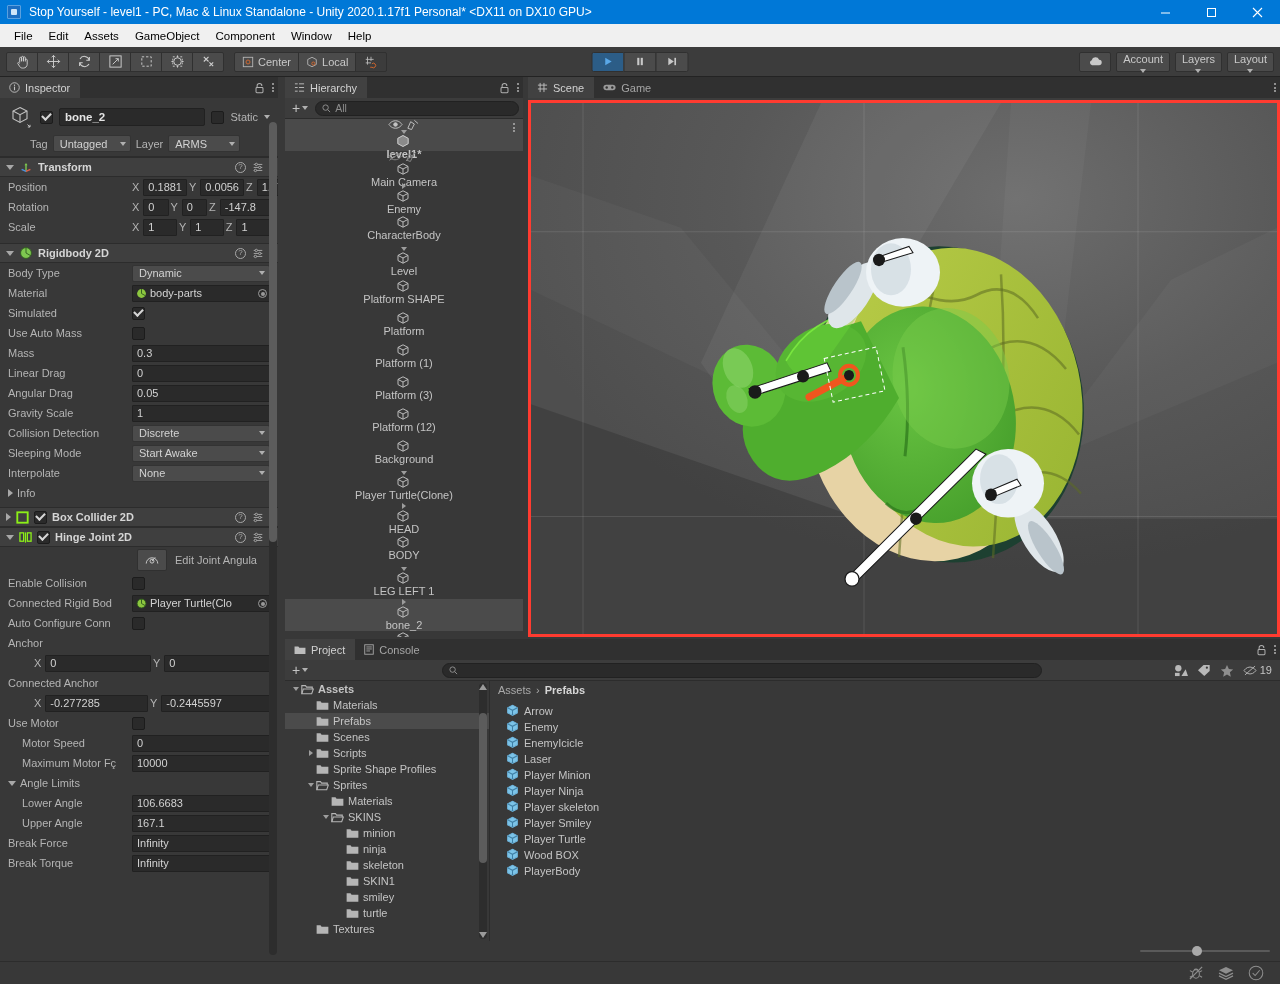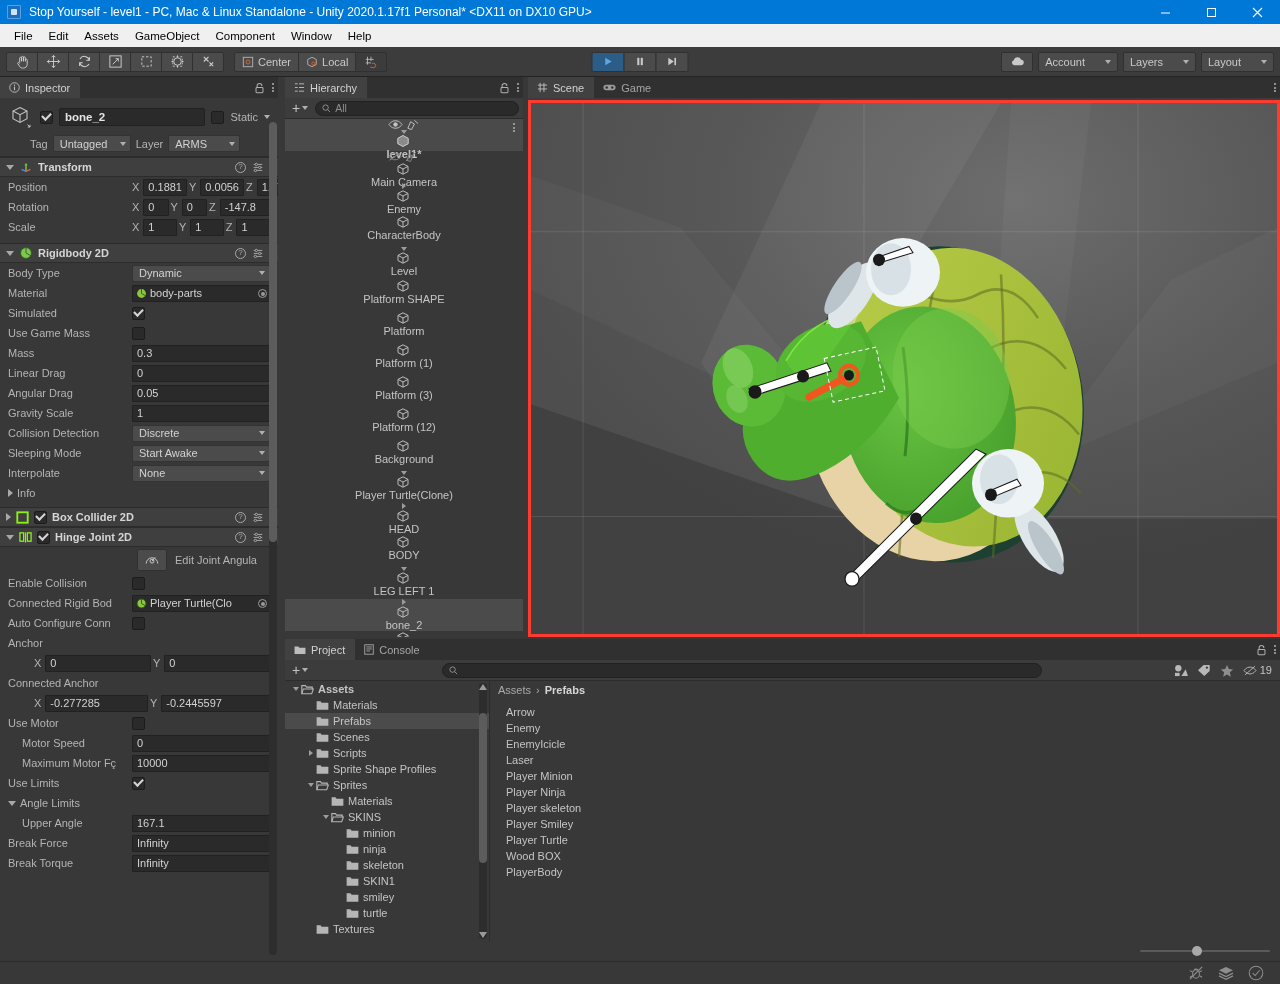--- a/index.html
+++ b/index.html
@@ -51,21 +51,21 @@
   .tbtn.solo{ border-radius:2px; margin-right:0;}
   .tbtn.lbl{ padding:0 7px; gap:4px; font-size:11px; min-width:auto;}
   .tbtn.dark{ background:#3c3c3c; }
   .tbsp{ width:10px; }
   .playgrp{ position:absolute; left:50%; transform:translateX(-50%); display:flex; }
   .playgrp .tbtn{ min-width:33px; }
   .playgrp .tbtn.active{ background:#2c5d87; }
   .toolbar-right{ margin-left:auto; display:flex; align-items:center; gap:5px; }
   .drop{
     height:20px;background:#4b4b4b;border:1px solid #303030;border-radius:2px;
-    display:flex;align-items:center;padding:0 6px;gap:20px;font-size:11px;color:#c9c9c9;
+    display:flex;align-items:center;padding:0 6px;gap:4px;font-size:11px;color:#c9c9c9;flex-direction:column;
   }
   .caret{ width:0;height:0;border-left:3.5px solid transparent;border-right:3.5px solid transparent;
     border-top:4px solid #b0b0b0;}
 
   
   .main{ position:absolute; left:0; top:77px; width:1280px; height:884px; }
 
   
   .panel{ position:absolute; background:#383838; }
   .tabstrip{ height:21px;background:#303030;display:flex;align-items:flex-end; position:relative;}
@@ -164,21 +164,21 @@
   .proj-search{ flex:1 1 auto;display:flex;justify-content:center;}
   .proj-search .searchbox{ max-width:600px; }
   .proj-body{ position:absolute;top:42px;left:0;right:0;bottom:20px;display:flex; }
   .proj-left{ width:205px;background:#383838;position:relative;overflow:hidden;border-right:1px solid #2c2c2c;}
   .proj-right{ flex:1 1 auto;background:#383838;position:relative;overflow:hidden; }
   .crumb{ height:18px;display:flex;align-items:center;gap:5px;padding:0 8px;font-size:11px;color:#a9a9a9;}
   .crumb b{ color:#d6d6d6; }
   .prow2{ height:16px;display:flex;align-items:center;font-size:11px;color:#c4c4c4; }
   .prow2.sel{ background:#4b4b4b; }
   .folder{ width:13px;height:11px;flex:0 0 auto;margin-right:4px; }
-  .prefab-row{ height:16px;display:flex;align-items:flex-start;gap:5px;font-size:11px;color:#c4c4c4;padding-left:16px;flex-direction:column;}
+  .prefab-row{ height:16px;display:flex;align-items:flex-end;gap:5px;font-size:11px;color:#c4c4c4;padding-left:16px;}
   .proj-bottom{ position:absolute;bottom:0;left:0;right:0;height:20px;background:#383838;
      display:flex;align-items:center;justify-content:flex-end;padding-right:10px;}
   .slider{ width:130px;height:12px;position:relative;display:flex;align-items:center; }
   .slider .track{ width:100%;height:2px;background:#5a5a5a;border-radius:1px; }
   .slider .knob{ position:absolute;left:52px;width:10px;height:10px;background:#a9a9a9;border-radius:50%; }
 
   
   .statusbar{ position:absolute;left:0;bottom:0;width:1280px;height:23px;background:#383838;
      border-top:1px solid #2c2c2c;display:flex;align-items:center;justify-content:flex-end;gap:14px;padding-right:16px;}
   .statusbar .sicon{ width:16px;height:16px;display:flex;align-items:center;justify-content:center;}
@@ -485,21 +485,21 @@
             <span class="sel">
                 <span></span>
               </span>
           </div>
         </div>
         <div class="prow">
           <span class="plabel">Simulated</span>
           <div class="chk on"></div>
         </div>
         <div class="prow">
-          <span class="plabel">Use Game Mass</span>
+          <span class="plabel">Use Auto Mass</span>
           <div class="chk"></div>
         </div>
         <div class="prow">
           <span class="plabel">Mass</span>
           <div class="field">0.3</div>
         </div>
         <div class="prow">
           <span class="plabel">Linear Drag</span>
           <div class="field">0</div>
         </div>
@@ -645,27 +645,27 @@
           <div class="chk"></div>
         </div>
         <div class="prow">
           <span class="plabel ind">Motor Speed</span>
           <div class="field">0</div>
         </div>
         <div class="prow">
           <span class="plabel ind">Maximum Motor Fç</span>
           <div class="field">10000</div>
         </div>
-        <div class="prow">
-          <span class="plabel">Use Limits</span>
-          <div class="chk on"></div>
-        </div>
         <div class="subfold">
           <i class="foldout open"></i>
           <span>Angle Limits</span>
+        </div>
+        <div class="prow">
+          <span class="plabel ind">Lower Angle</span>
+          <div class="field">106.6683</div>
         </div>
         <div class="prow">
           <span class="plabel ind">Upper Angle</span>
           <div class="field">167.1</div>
         </div>
         <div class="prow">
           <span class="plabel">Break Force</span>
           <div class="field">Infinity</div>
         </div>
         <div class="prow">

